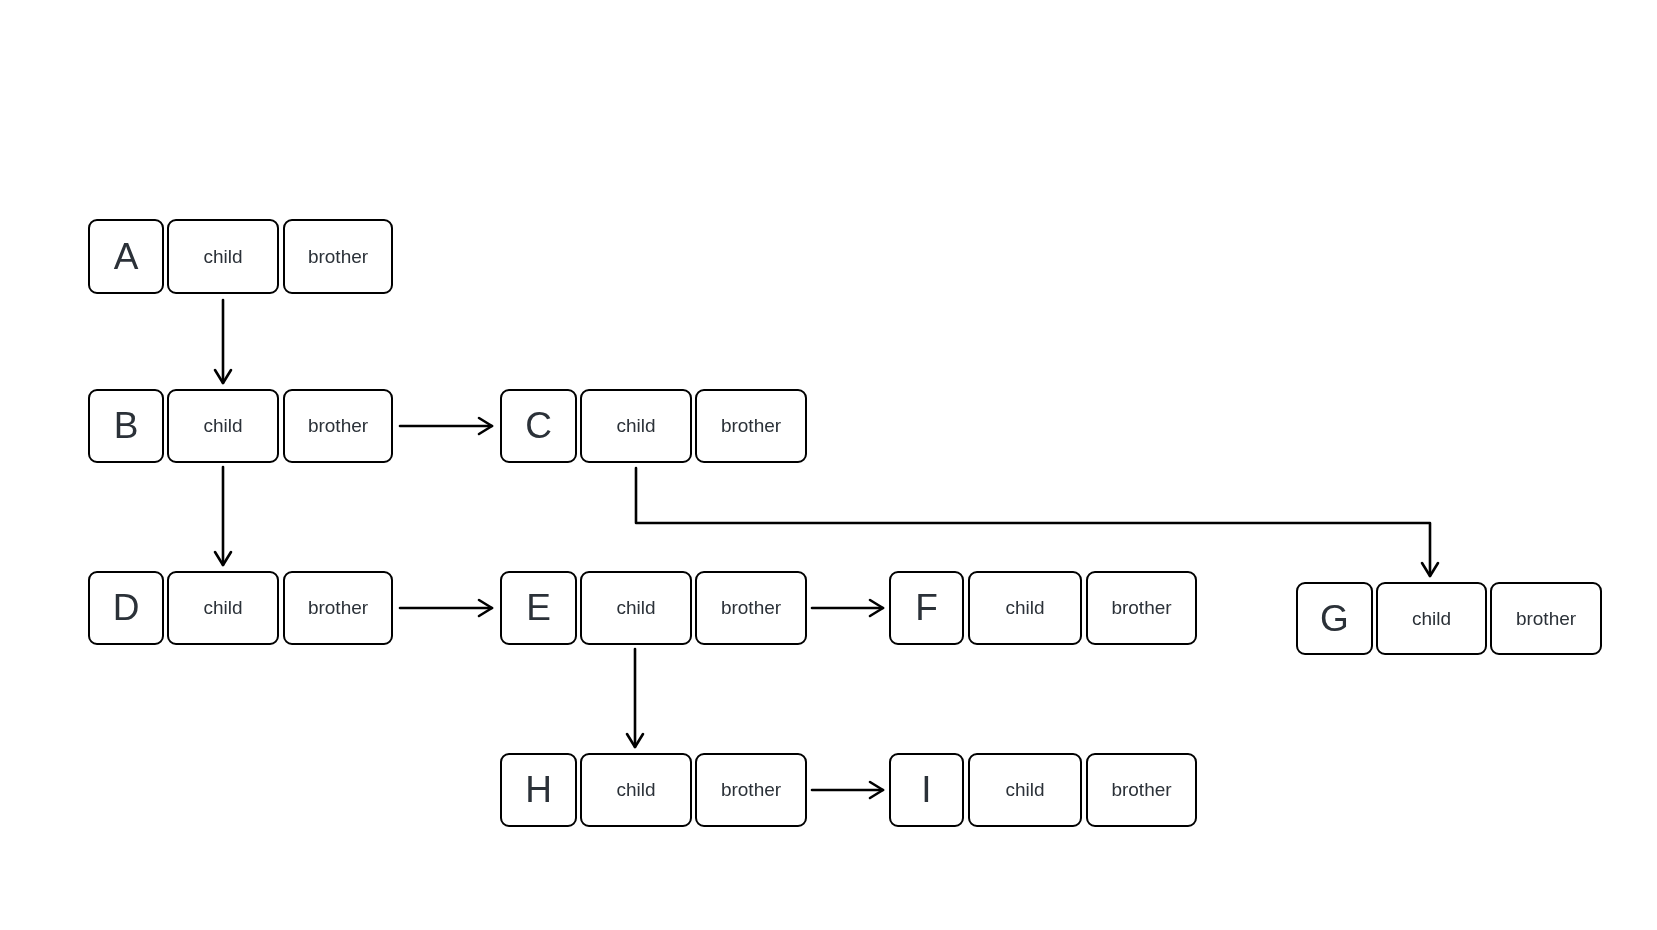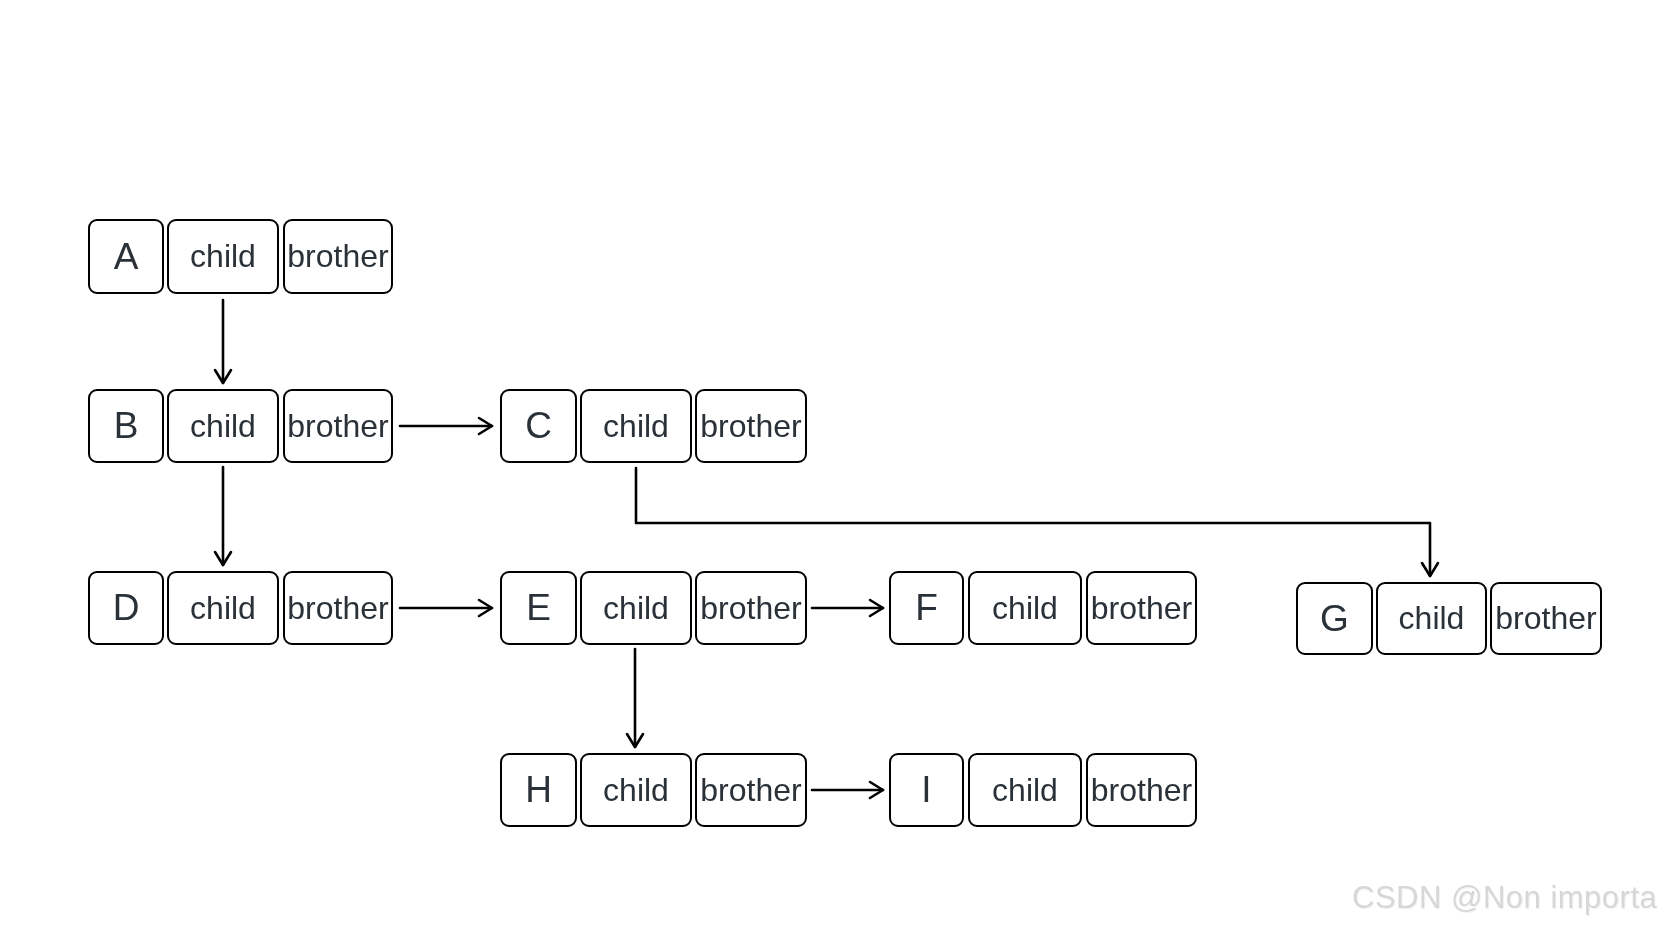--- a/index.html
+++ b/index.html
@@ -37,21 +37,21 @@
     border:2.6px solid var(--border);
     border-radius:9px;
     background:var(--bg);
     display:flex;
     align-items:center;
     justify-content:center;
     color:var(--text);
     white-space:nowrap;
   }
   .cell-name{ font-size:37px; }
-  .cell-ptr{ font-size:32px; }
+  .cell-ptr{ font-size:19px; }
   #watermark{
     position:absolute;
     left:1352px;
     top:880px;
     font-size:31px;
     letter-spacing:0.5px;
     color:var(--wm);
     text-shadow:1px 1px 0 #f1f1f1;
     white-space:nowrap;
   }
@@ -88,21 +88,20 @@
       <g>
         <polyline points="635,649 635,747"></polyline>
         <polyline points="627,734 635,747 643,734"></polyline>
       </g>
       <g>
         <polyline points="812,790 883,790"></polyline>
         <polyline points="870,782 883,790 870,798"></polyline>
       </g>
     </svg>
 
-  <div id="watermark">CSDN @Non importa</div>
 <div class="cell cell-name" style="left: 88px; top: 219px; width: 76px; height: 75px;">A</div>
     <div class="cell cell-ptr" style="left: 167px; top: 219px; width: 112px; height: 75px;">child</div>
     <div class="cell cell-ptr" style="left: 283px; top: 219px; width: 110px; height: 75px;">brother</div>
     <div class="cell cell-name" style="left: 88px; top: 389px; width: 76px; height: 74px;">B</div>
     <div class="cell cell-ptr" style="left: 167px; top: 389px; width: 112px; height: 74px;">child</div>
     <div class="cell cell-ptr" style="left: 283px; top: 389px; width: 110px; height: 74px;">brother</div>
     <div class="cell cell-name" style="left: 500px; top: 389px; width: 77px; height: 74px;">C</div>
     <div class="cell cell-ptr" style="left: 580px; top: 389px; width: 112px; height: 74px;">child</div>
     <div class="cell cell-ptr" style="left: 695px; top: 389px; width: 112px; height: 74px;">brother</div>
     <div class="cell cell-name" style="left: 88px; top: 571px; width: 76px; height: 74px;">D</div>

